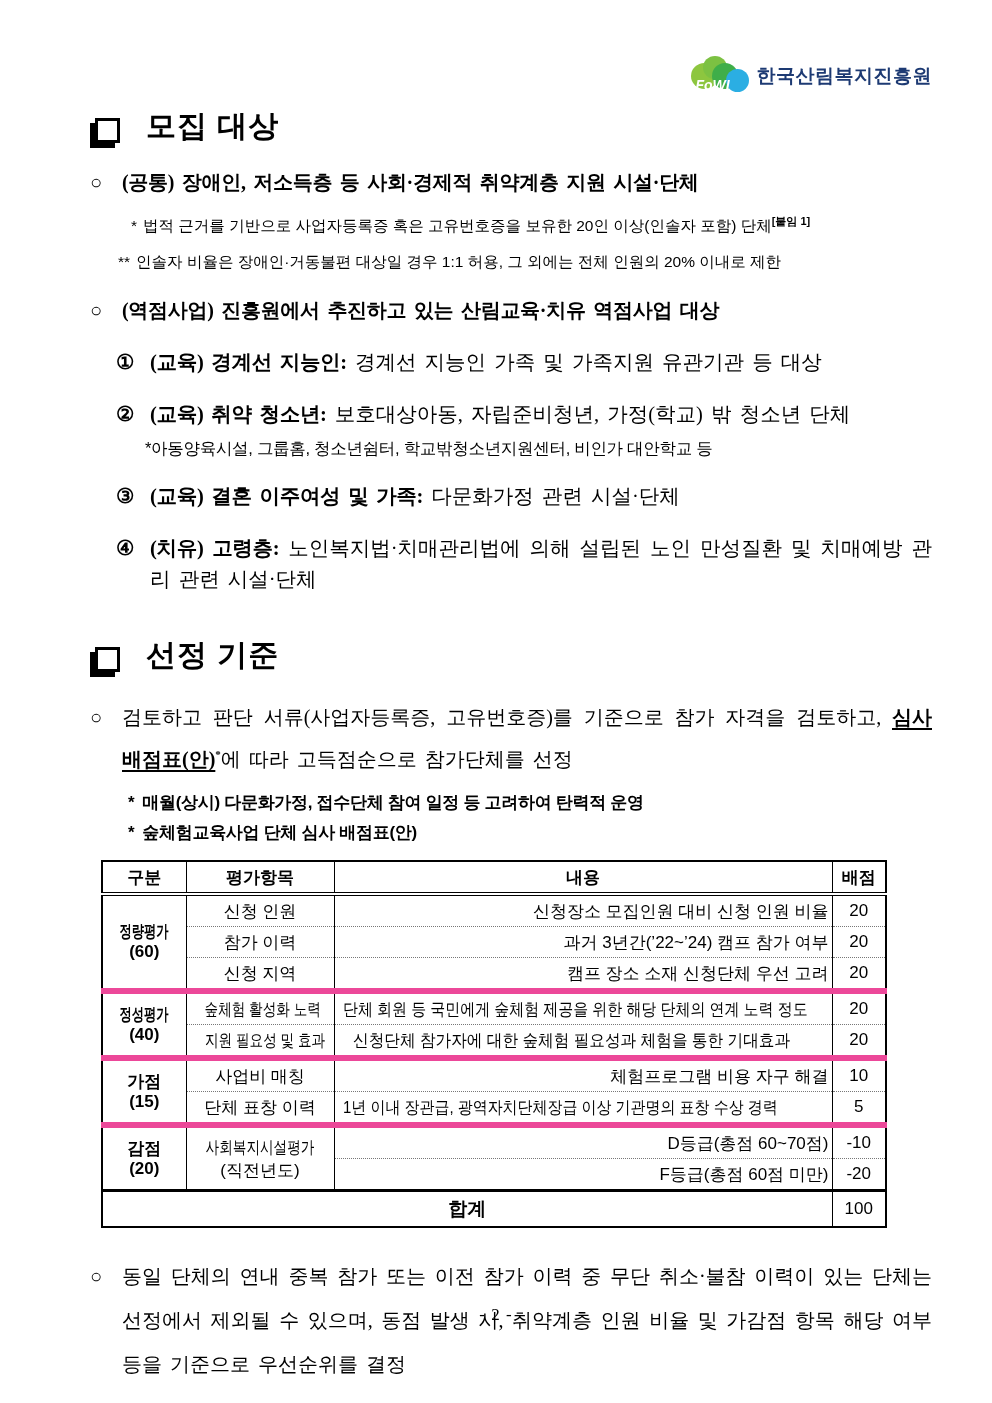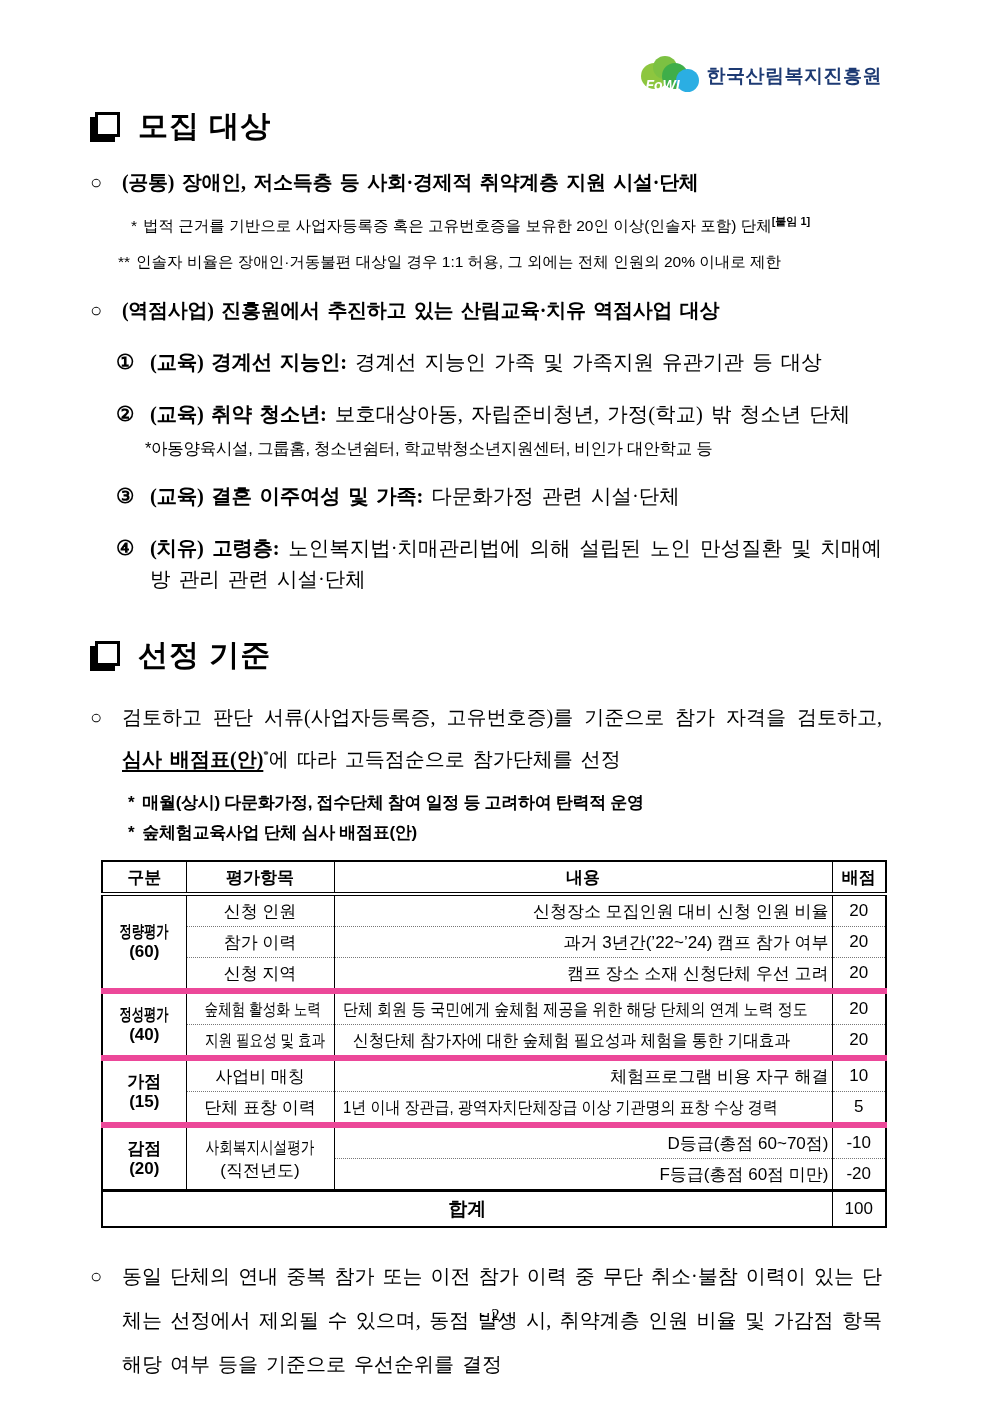--- a/index.html
+++ b/index.html
@@ -4,21 +4,21 @@
 <style>
   html, body {
     margin: 0; padding: 0;
     width: 992px; height: 1403px;
     background: #ffffff;
     color: #000;
     font-family: "Liberation Serif", serif;
     overflow: hidden;
     position: relative;
   }
-  .page { padding: 54px 110px 0 88px; position: relative; }
+  .page { padding: 54px 60px 0 88px; position: relative; }
 
   
   .logo-row { display: flex; justify-content: flex-end; align-items: center; height: 44px; margin-bottom: 2px; }
   .logo-mark { position: relative; width: 58px; height: 42px; margin-right: 9px; flex: none; }
   .blob { position: absolute; border-radius: 50%; }
   .blob.g1 { width: 27px; height: 26px; left: 1px;  top: 8px;  background: #8dc63f; }
   .blob.g2 { width: 24px; height: 23px; left: 13px; top: 1px;  background: #7cc142; }
   .blob.g3 { width: 26px; height: 26px; left: 22px; top: 8px;  background: #3fae49; }
   .blob.b1 { width: 23px; height: 23px; left: 36px; top: 14px; background: #2baee3; }
   .logo-fowi {
@@ -26,24 +26,25 @@
     color: #fff; font-family: "Liberation Sans", sans-serif;
     font-weight: bold; font-style: italic; font-size: 14px; letter-spacing: 0;
   }
   .org-name {
     font-family: "Liberation Sans", sans-serif;
     font-weight: bold; font-size: 19px; color: #1d3a73; letter-spacing: 0.5px;
   }
 
   
   .h1 {
-    display: flex; align-items: center;
+    display: flex; align-items: flex-end;
     font-family: "Liberation Sans", sans-serif;
     font-weight: bold; font-size: 30px; letter-spacing: 1px;
     margin: 8px 0 20px 0;
+    gap: 8px;
   }
   .h1.second { margin-top: 40px; }
   .h1-square {
     width: 19px; height: 19px; flex: none;
     background: #fff; border: 3px solid #000;
     box-shadow: -5px 5px 0 0 #000;
     margin: 0 18px 4px 7px;
   }
 
   

